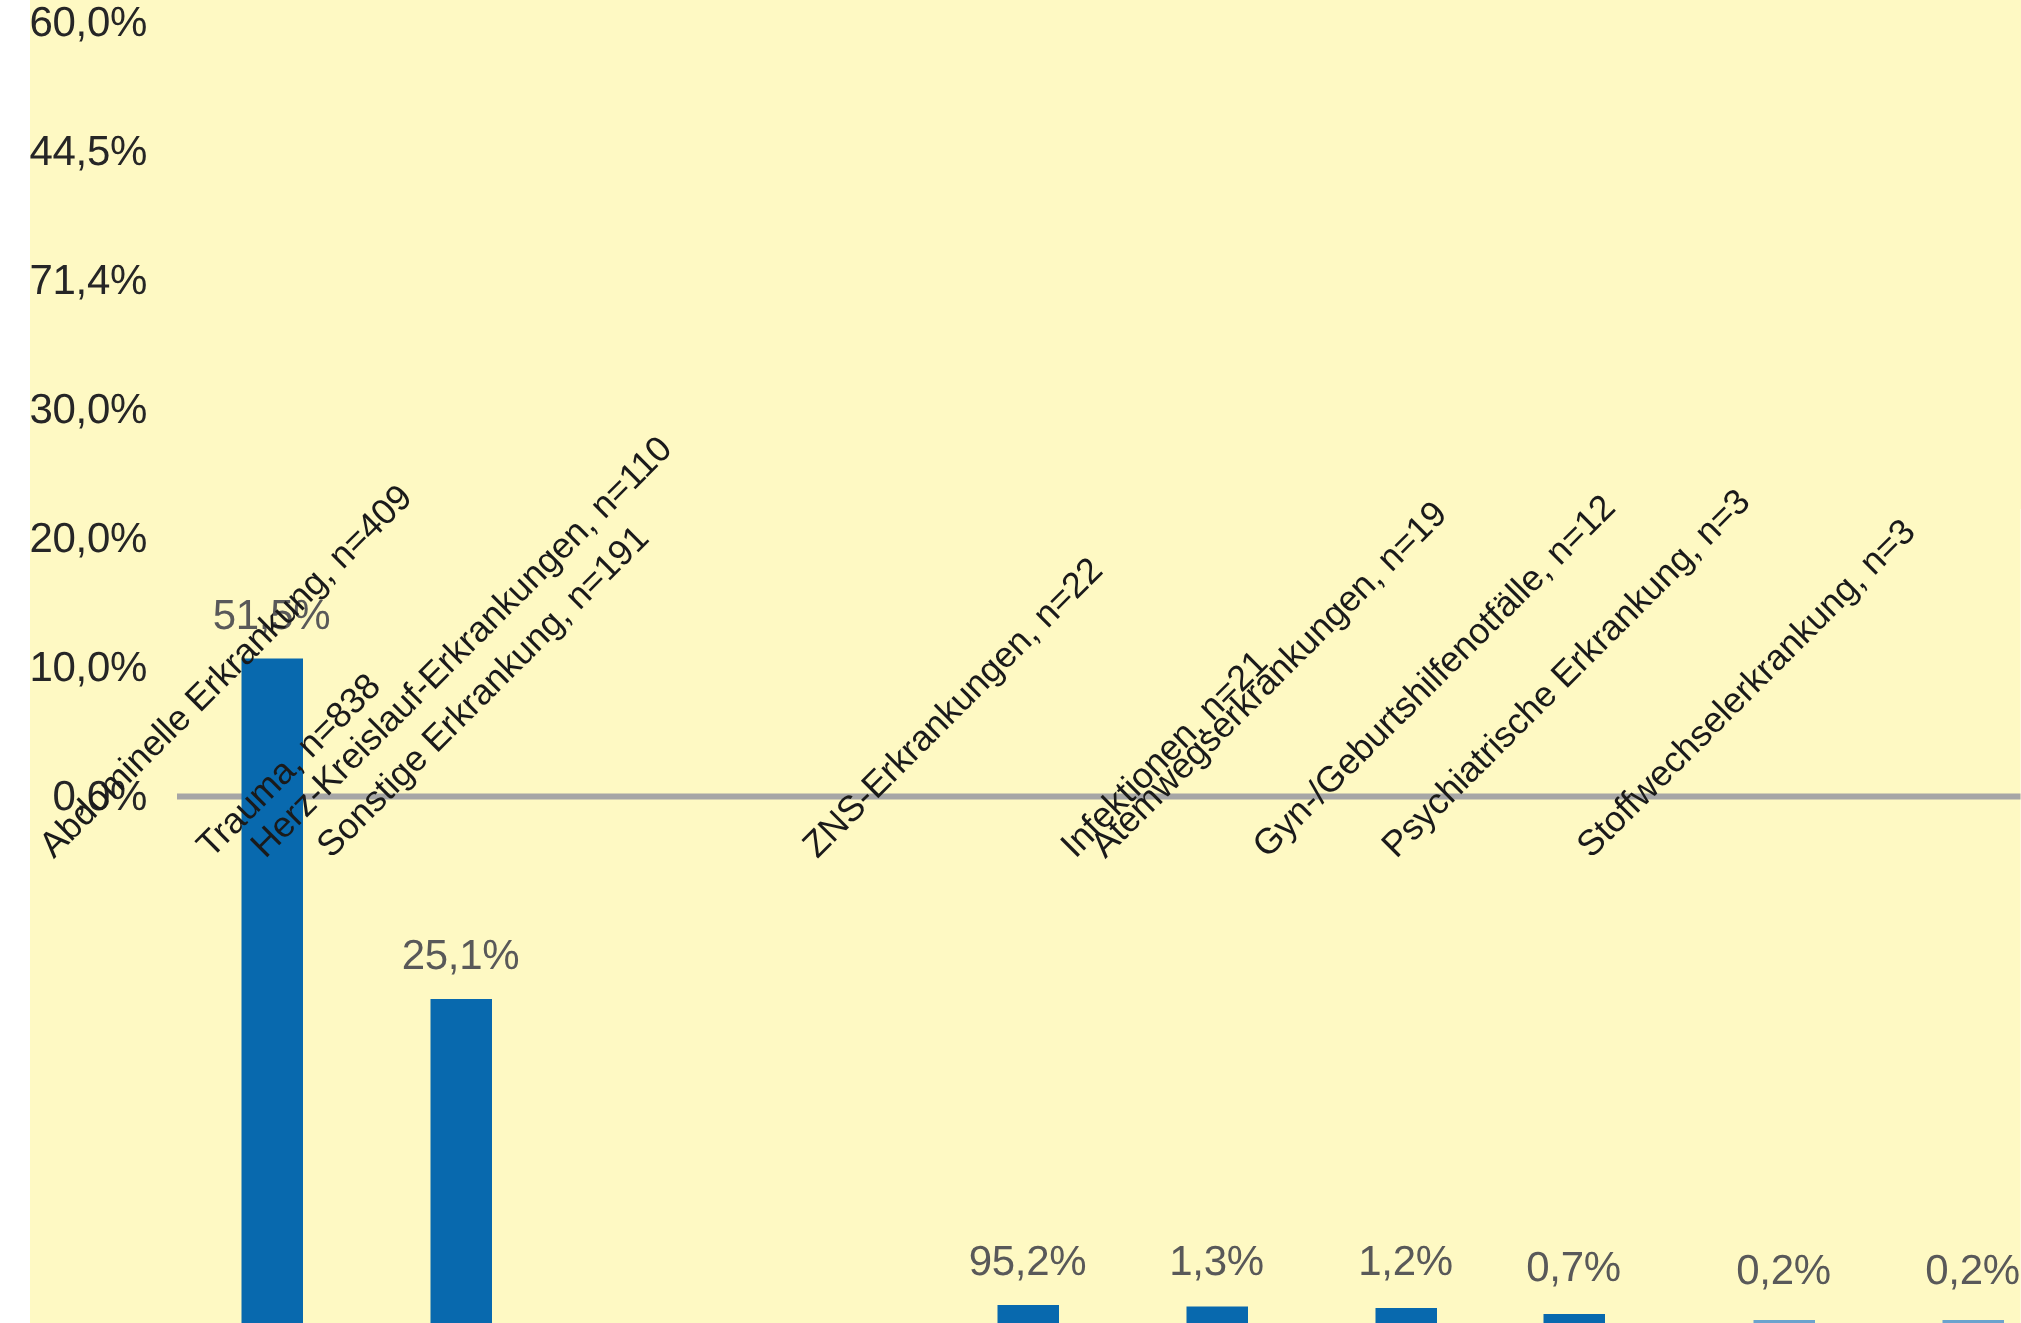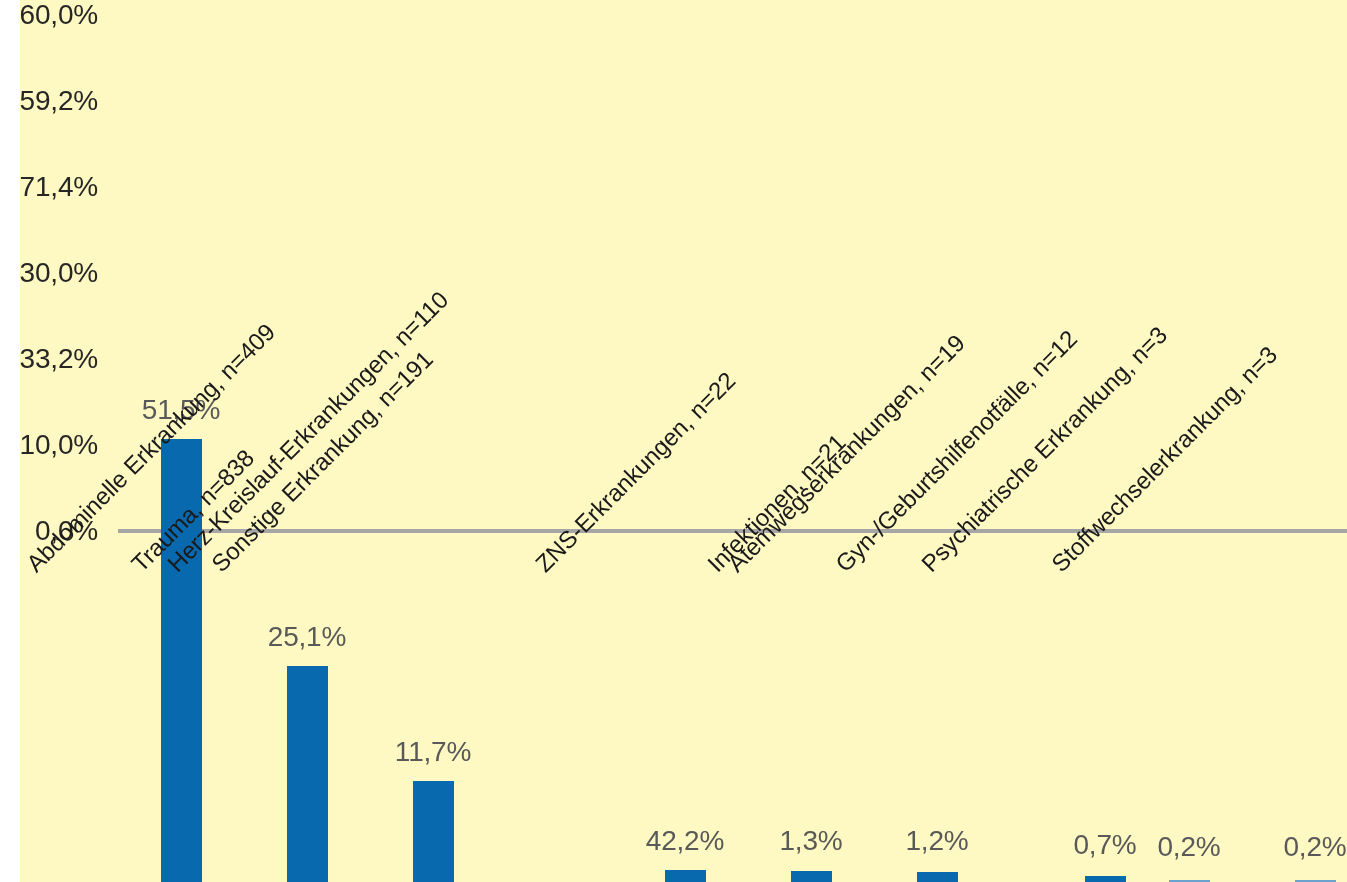--- a/index.html
+++ b/index.html
@@ -97,64 +97,60 @@
     letter-spacing: -0.1px;
   }
 </style>
 </head>
 <body>
 
 <div id="chart-root">
 
   <div id="y-axis">
     <div class="y-tick-label" style="top:15px;">60,0%</div>
-    <div class="y-tick-label" style="top:101px;">59,2%</div>
+    <div class="y-tick-label" style="top:101px;">44,5%</div>
     <div class="y-tick-label" style="top:187px;">71,4%</div>
     <div class="y-tick-label" style="top:273px;">30,0%</div>
-    <div class="y-tick-label" style="top:359px;">33,2%</div>
+    <div class="y-tick-label" style="top:359px;">20,0%</div>
     <div class="y-tick-label" style="top:445px;">10,0%</div>
     <div class="y-tick-label" style="top:531px;">0,0%</div>
   </div>
 
   <div id="plot-area">
 
     <div id="axis-line" style="top:529px;"></div>
 
     <div class="bar-group" style="left:0px;  height:531px;">
       <div class="bar" style="bottom:0; height:443px;"></div>
       <div class="bar-value-label" style="bottom:456px;">51,5%</div>
     </div>
 
     <div class="bar-group" style="left:126px; height:531px;">
       <div class="bar" style="bottom:0; height:216px;"></div>
       <div class="bar-value-label" style="bottom:229px;">25,1%</div>
     </div>
 
-    <div class="bar-group" style="left:252px; height:531px;">
-      <div class="bar" style="bottom:0; height:101px;"></div>
-      <div class="bar-value-label" style="bottom:114px;">11,7%</div>
-    </div>
 
 
     <div class="bar-group" style="left:504px; height:531px;">
       <div class="bar" style="bottom:0; height:12px;"></div>
-      <div class="bar-value-label" style="bottom:25px;">42,2%</div>
+      <div class="bar-value-label" style="bottom:25px;">95,2%</div>
     </div>
 
     <div class="bar-group" style="left:630px; height:531px;">
       <div class="bar" style="bottom:0; height:11px;"></div>
       <div class="bar-value-label" style="bottom:25px;text-align:right;">1,3%</div>
     </div>
 
     <div class="bar-group" style="left:756px; height:531px;">
       <div class="bar" style="bottom:0; height:10px;"></div>
       <div class="bar-value-label" style="bottom:25px;">1,2%</div>
     </div>
 
-    <div class="bar-group" style="left:924px; height:531px;">
+    <div class="bar-group" style="left:868px; height:531px;">
       <div class="bar" style="bottom:0; height:6px;"></div>
       <div class="bar-value-label" style="bottom:21px;">0,7%</div>
     </div>
 
     <div class="bar-group" style="left:1008px; height:531px;">
       <div class="bar" style="bottom:0; height:2px; background:#6ba3ce;"></div>
       <div class="bar-value-label" style="bottom:19px;">0,2%</div>
     </div>
 
     <div class="bar-group" style="left:1134px; height:531px;">

